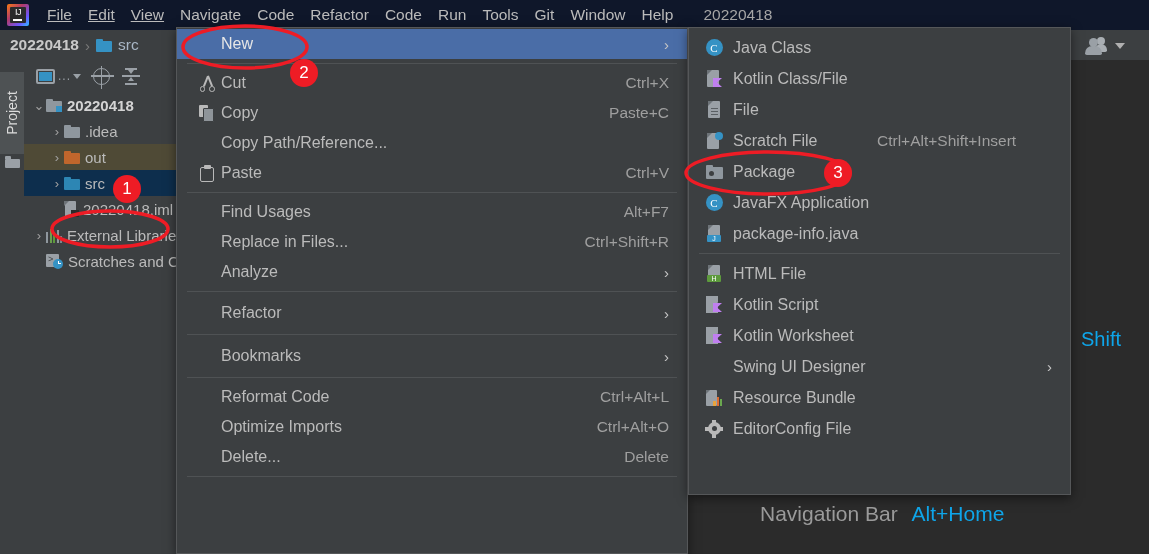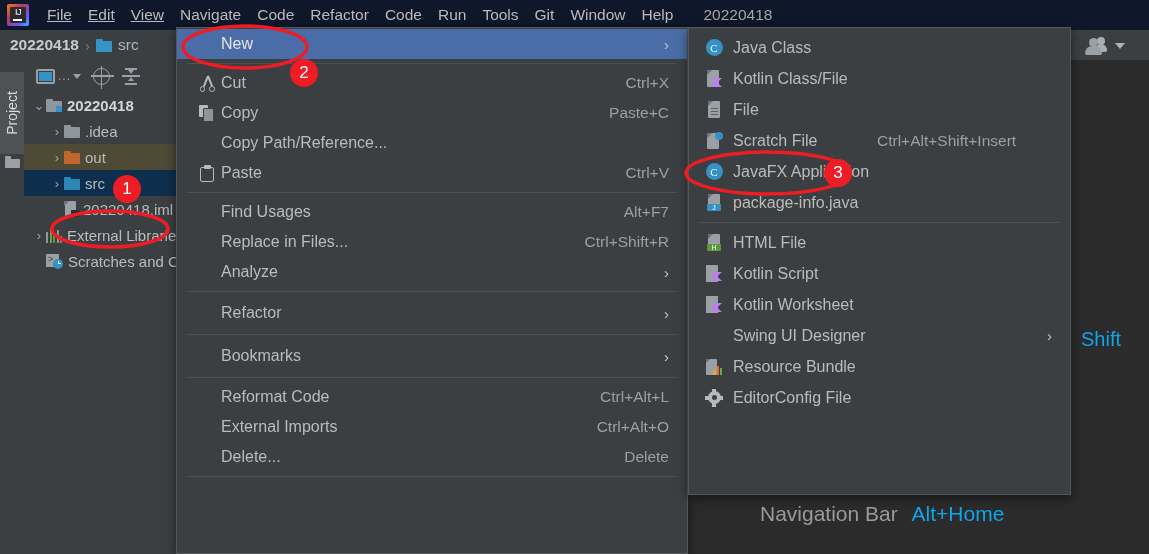--- a/index.html
+++ b/index.html
@@ -572,21 +572,21 @@
     <div class="msep"></div>
 
     <div class="mi">
       <span class="mic"></span>
       <span class="mtx">Reformat Code</span>
       <span class="msc">Ctrl+Alt+L</span>
     </div>
 
     <div class="mi">
       <span class="mic"></span>
-      <span class="mtx">External Imports</span>
+      <span class="mtx">Optimize Imports</span>
       <span class="msc">Ctrl+Alt+O</span>
     </div>
 
     <div class="mi">
       <span class="mic"></span>
       <span class="mtx">Delete...</span>
       <span class="msc">Delete</span>
     </div>
 
     <div class="msep"></div>
@@ -630,20 +630,28 @@
           <span class="ic-scr">
             <span class="pg"></span>
             <span class="cn"></span>
             <span class="cl"></span>
           </span>
         </span>
       <span class="stx">Scratch File</span>
       <span class="ssc">Ctrl+Alt+Shift+Insert</span>
     </div>
 
+    <div class="smi">
+      <span class="sic">
+          <span class="ic-pkg">
+            <i></i>
+          </span>
+        </span>
+      <span class="stx">Package</span>
+    </div>
 
 
     <div class="smi">
       <span class="sic">
           <span class="ic-class">C</span>
         </span>
       <span class="stx">JavaFX Application</span>
     </div>
 
     <div class="smi">

